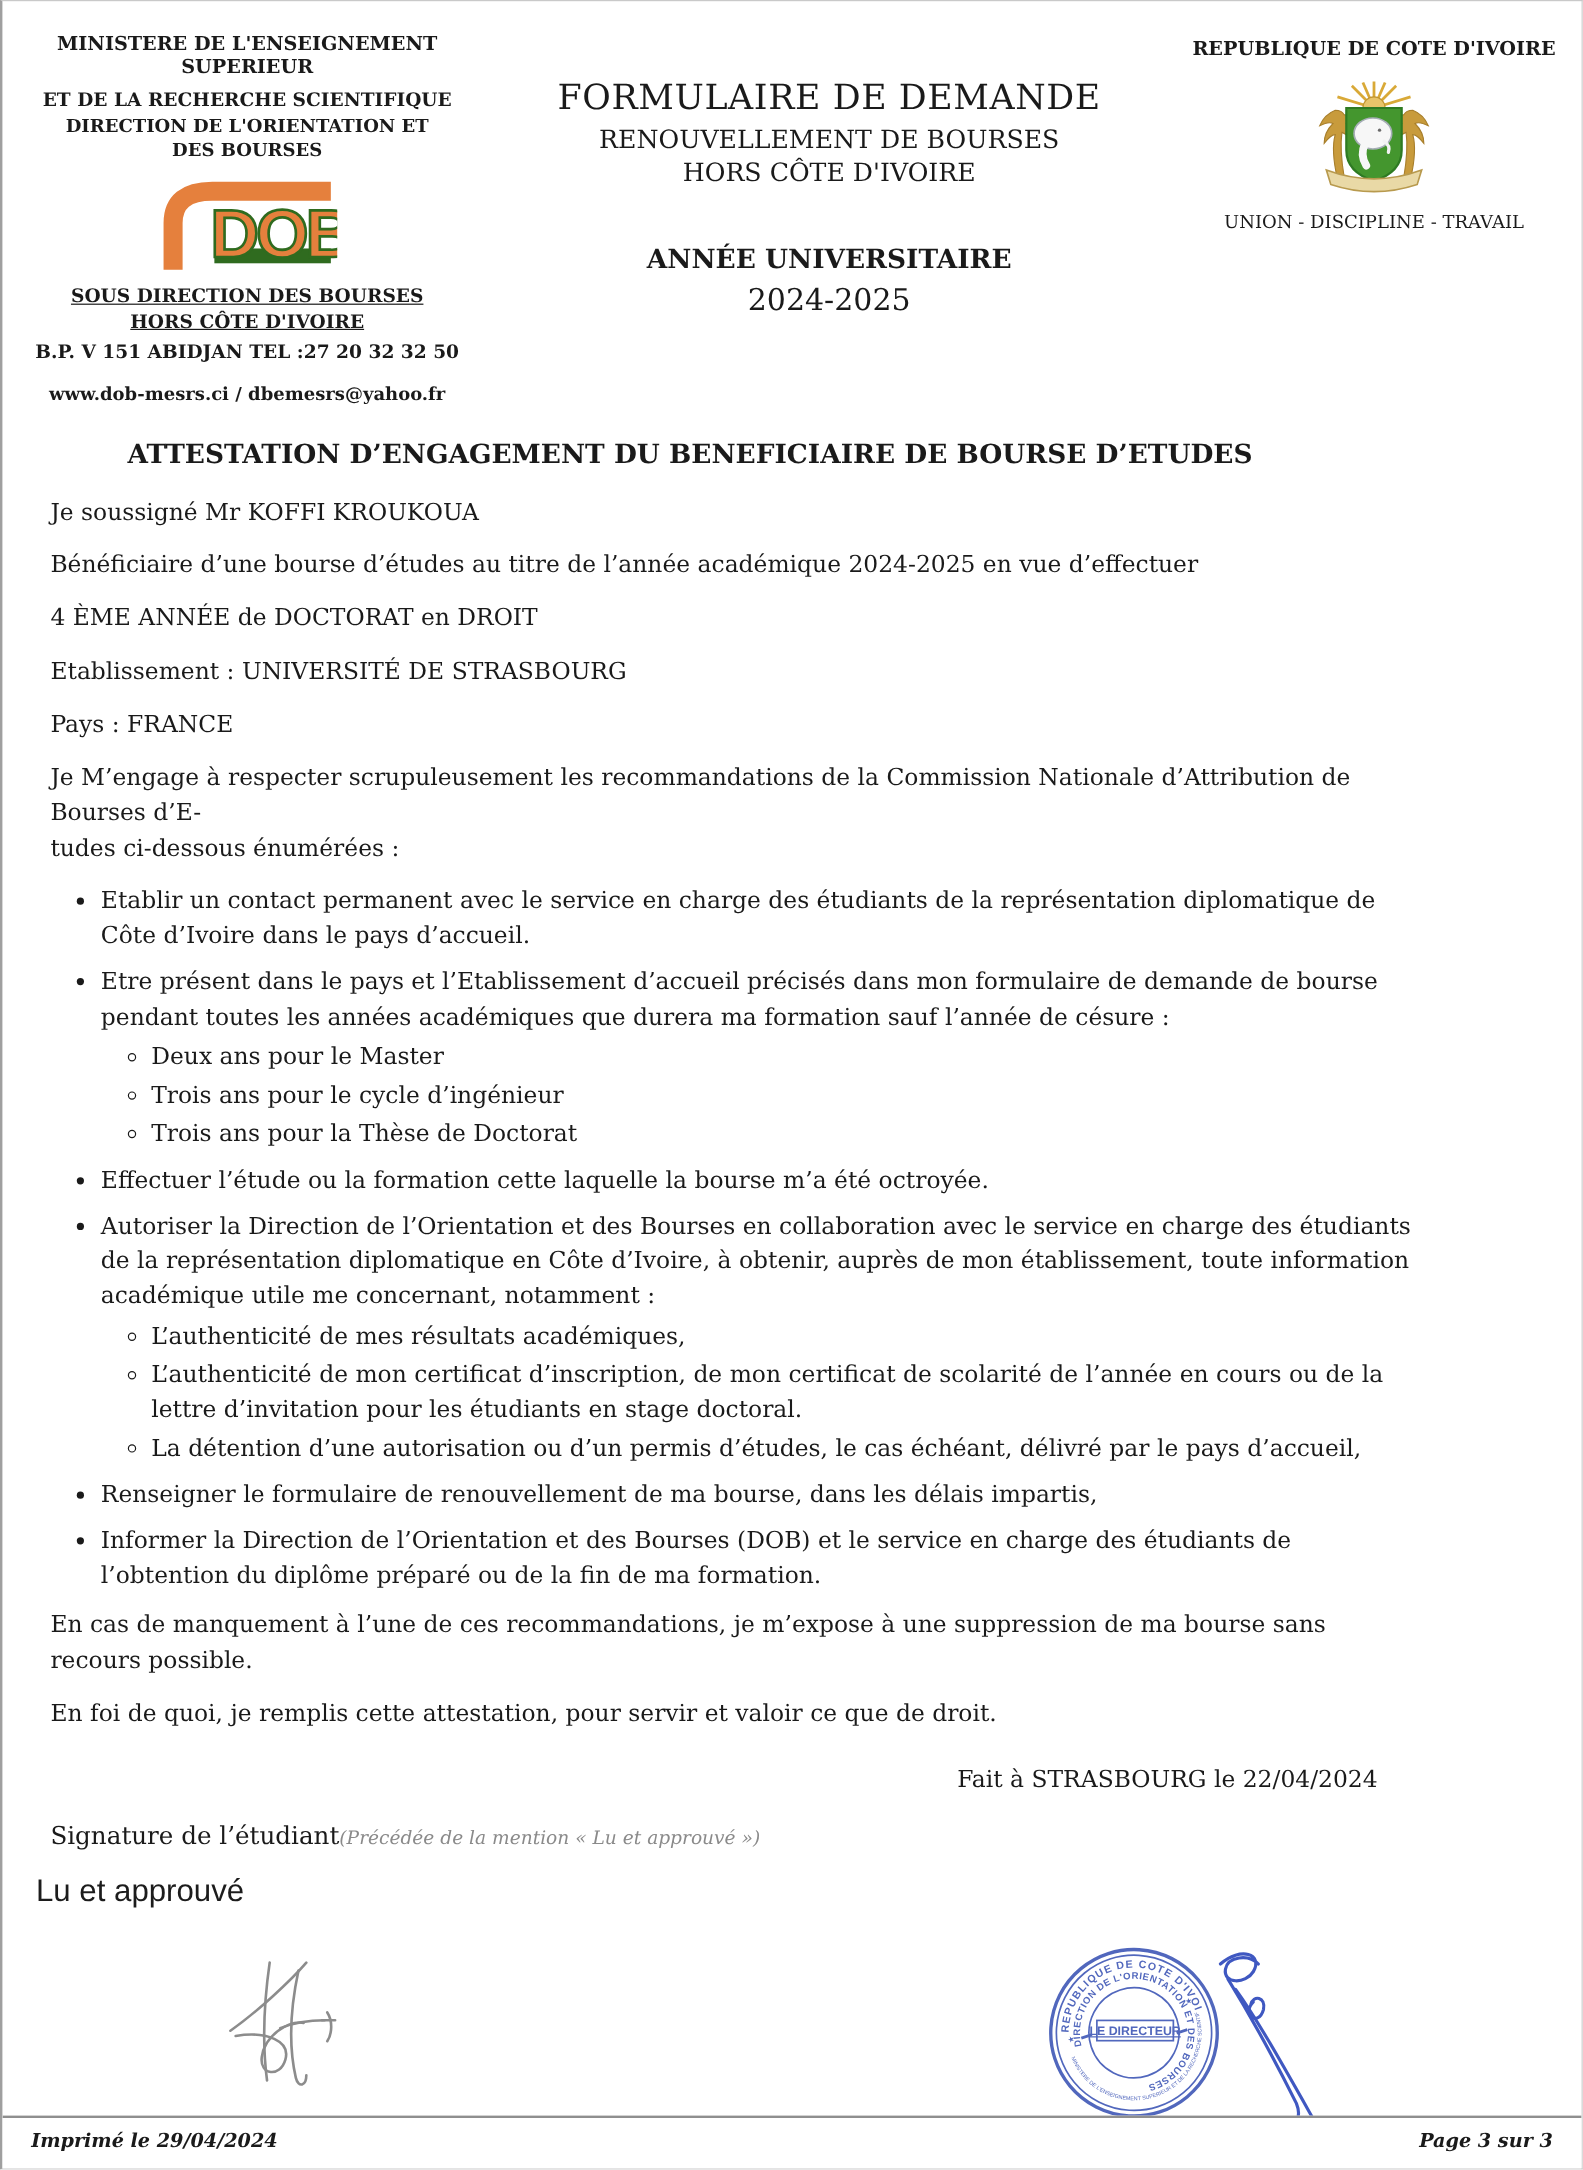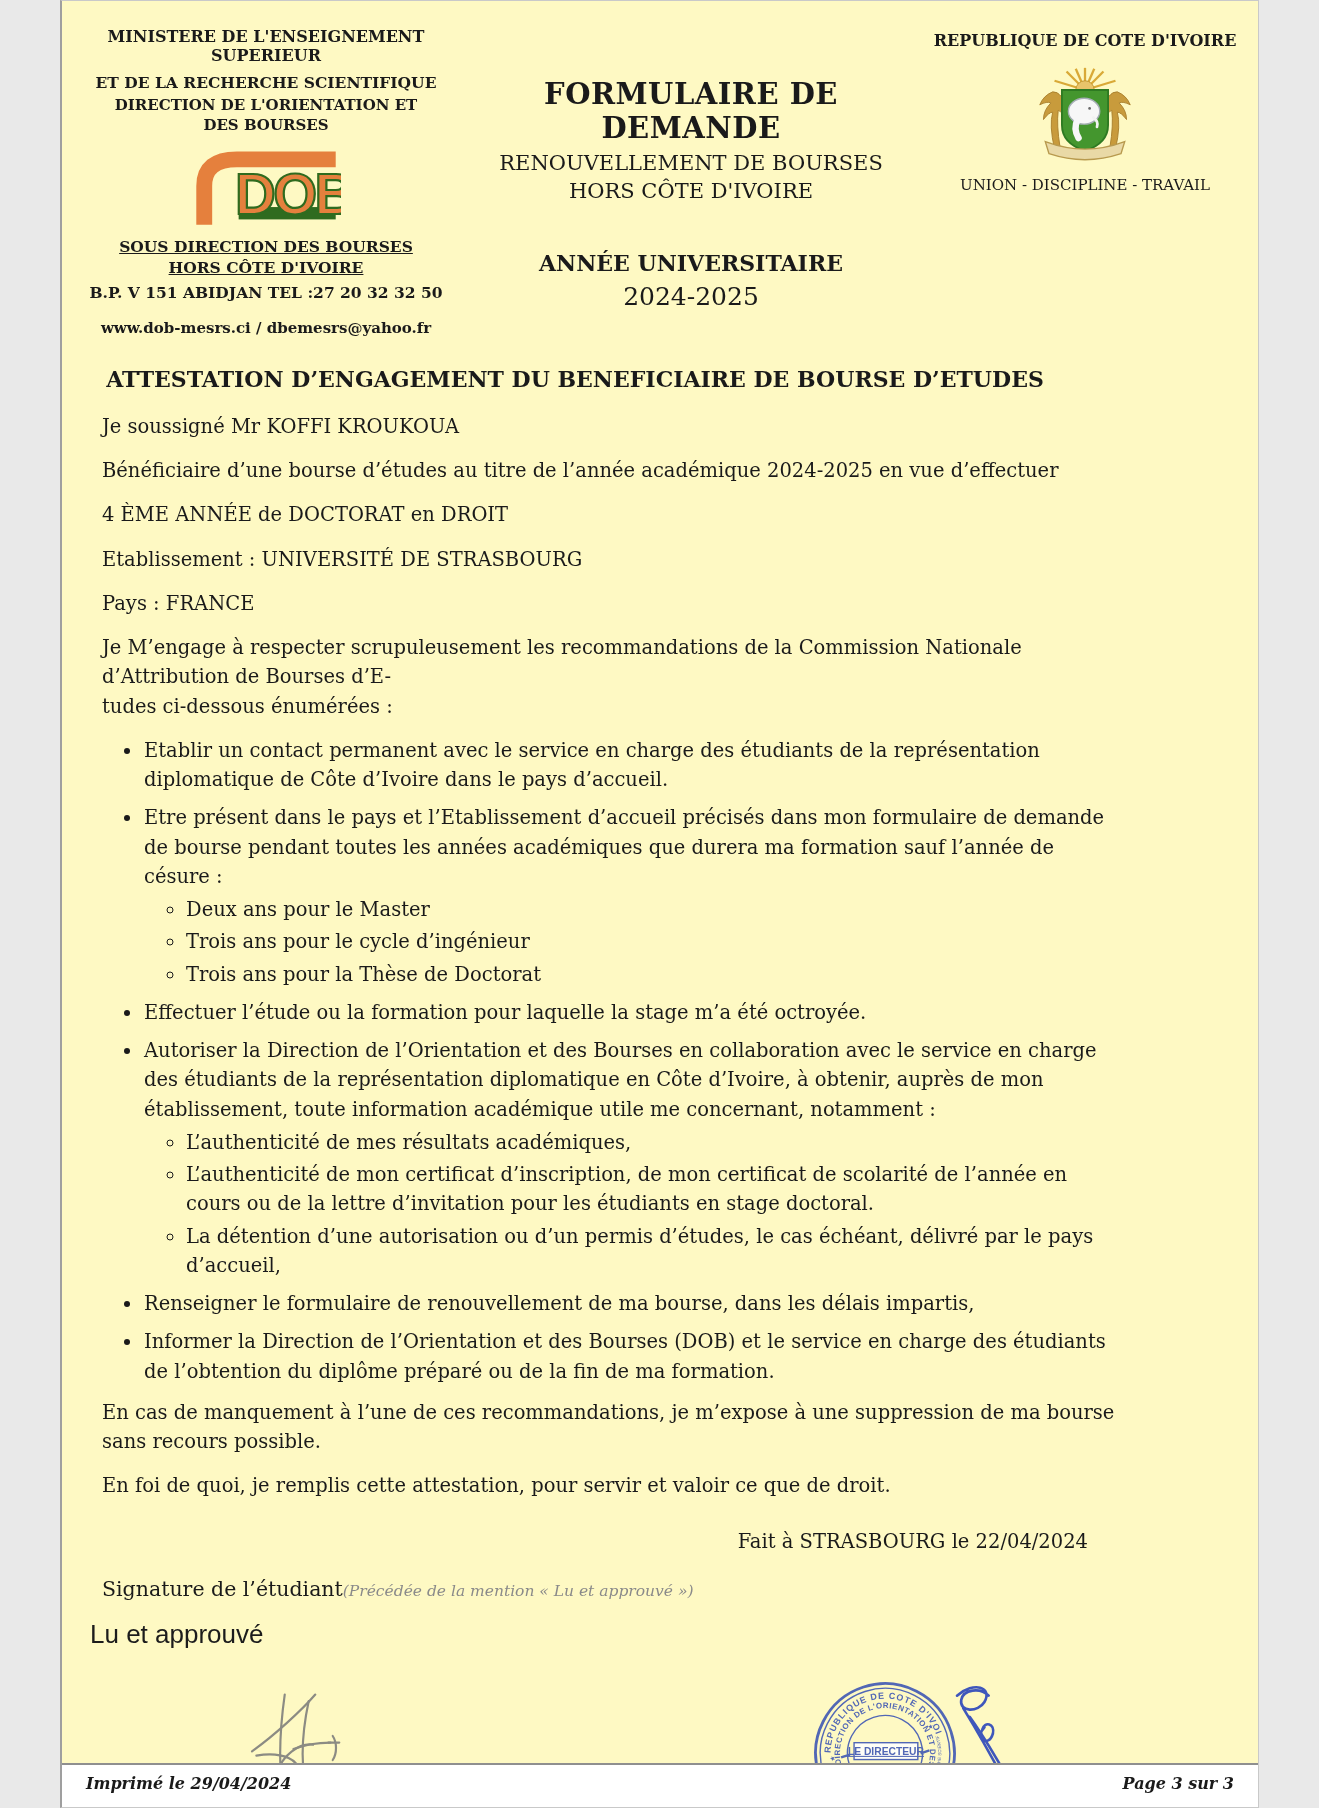--- a/index.html
+++ b/index.html
@@ -1,39 +1,39 @@
 <!DOCTYPE html>
 <html lang="fr"><head>
 <meta charset="utf-8">
 <style>
   html,body{margin:0;padding:0;background:#e9e9e9;}
   .page{
     position:relative;
-    width:1199px;height:1808px;
+    width:1319px;height:1808px;
     margin:0 auto;
-    background:#fef9c3;
+    background:#ffffff;
     border:1px solid #c9c9c9;
     border-left:2px solid #9f9f9f;
     box-sizing:border-box;
     font-family:"DejaVu Serif",serif;
     color:#1a1a1a;
     overflow:hidden;
   }
   
   .hdr{display:flex;padding:26px 18px 0 18px;}
   .hdr-left{width:372px;text-align:center;font-weight:bold;}
   .hdr-left .l1{font-size:16px;margin-bottom:8px;}
   .hdr-left .l2{font-size:15.5px;margin-bottom:4px;text-align:center;}
   .hdr-left .l3{font-size:15px;max-width:330px;margin:0 auto;line-height:1.3;}
   .logo-box{margin:8px auto 6px;}
   .hdr-left .sub{font-size:15.5px;max-width:345px;margin:2px auto 0;line-height:1.35;text-decoration:underline;}
   .hdr-left .adr{font-size:15.5px;margin-top:4px;}
   .hdr-left .web{font-size:15px;margin-top:17px;}
   .hdr-center{flex:1;text-align:center;}
-  .form-title{font-size:29px;font-weight:bold;margin-top:50px;letter-spacing:.5px;}
+  .form-title{font-size:29px;font-weight:normal;margin-top:37px;letter-spacing:.5px;}
   .form-subtitle{font-size:21px;max-width:430px;margin:4px auto 0;line-height:1.35;}
   .year-label{font-size:22px;font-weight:bold;margin-top:44px;}
   .year-value{font-size:25px;margin-top:6px;}
   .hdr-right{width:310px;text-align:center;}
   .rep{font-size:16px;font-weight:bold;margin-top:4px;}
   .arms-box{margin:12px auto 2px;}
   .motto{font-size:15px;margin-top:6px;}
   
   .doc{padding:0 140px 0 40px;font-size:19.5px;line-height:1.5;}
   .doc-title{font-size:22px;font-weight:bold;text-align:center;margin:26px 70px 16px 0;}
@@ -151,21 +151,21 @@
 
     <ul class="lvl1">
       <li><span>Etablir un contact permanent avec le service en charge des étudiants de la représentation diplomatique de Côte d’Ivoire dans le pays d’accueil.</span></li>
       <li><span>Etre présent dans le pays et l’Etablissement d’accueil précisés dans mon formulaire de demande de bourse pendant toutes les années académiques que durera ma formation sauf l’année de césure :</span>
         <ul class="lvl2">
           <li>Deux ans pour le Master</li>
           <li>Trois ans pour le cycle d’ingénieur</li>
           <li>Trois ans pour la Thèse de Doctorat</li>
         </ul>
       </li>
-      <li><span>Effectuer l’étude ou la formation pour laquelle la stage m’a été octroyée.</span></li>
+      <li><span>Effectuer l’étude ou la formation cette laquelle la bourse m’a été octroyée.</span></li>
       <li><span>Autoriser la Direction de l’Orientation et des Bourses en collaboration avec le service en charge des étudiants de la représentation diplomatique en Côte d’Ivoire, à obtenir, auprès de mon établissement, toute information académique utile me concernant, notamment :</span>
         <ul class="lvl2">
           <li>L’authenticité de mes résultats académiques,</li>
           <li>L’authenticité de mon certificat d’inscription, de mon certificat de scolarité de l’année en cours ou de la lettre d’invitation pour les étudiants en stage doctoral.</li>
           <li>La détention d’une autorisation ou d’un permis d’études, le cas échéant, délivré par le pays d’accueil,</li>
         </ul>
       </li>
       <li><span>Renseigner le formulaire de renouvellement de ma bourse, dans les délais impartis,</span></li>
       <li><span>Informer la Direction de l’Orientation et des Bourses (DOB) et le service en charge des étudiants de l’obtention du diplôme préparé ou de la fin de ma formation.</span></li>
     </ul>

